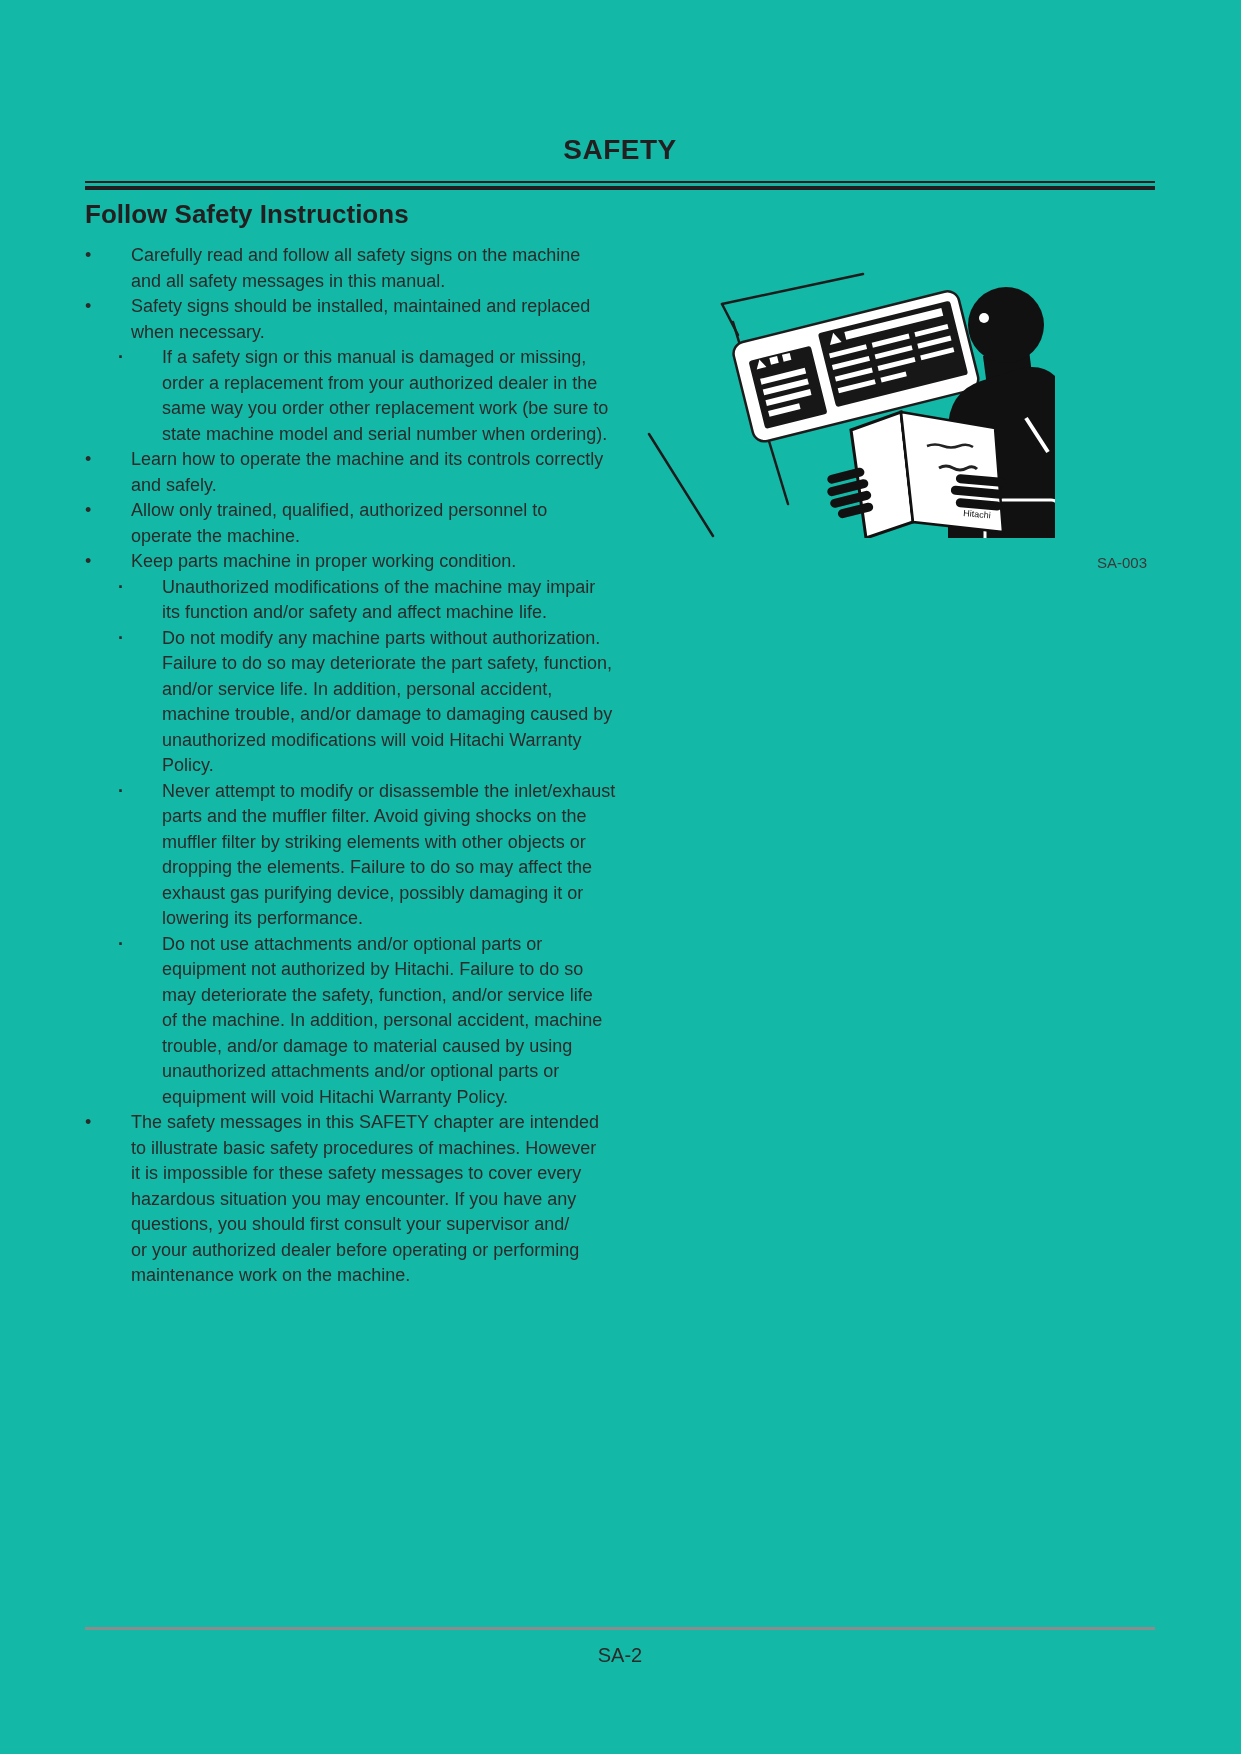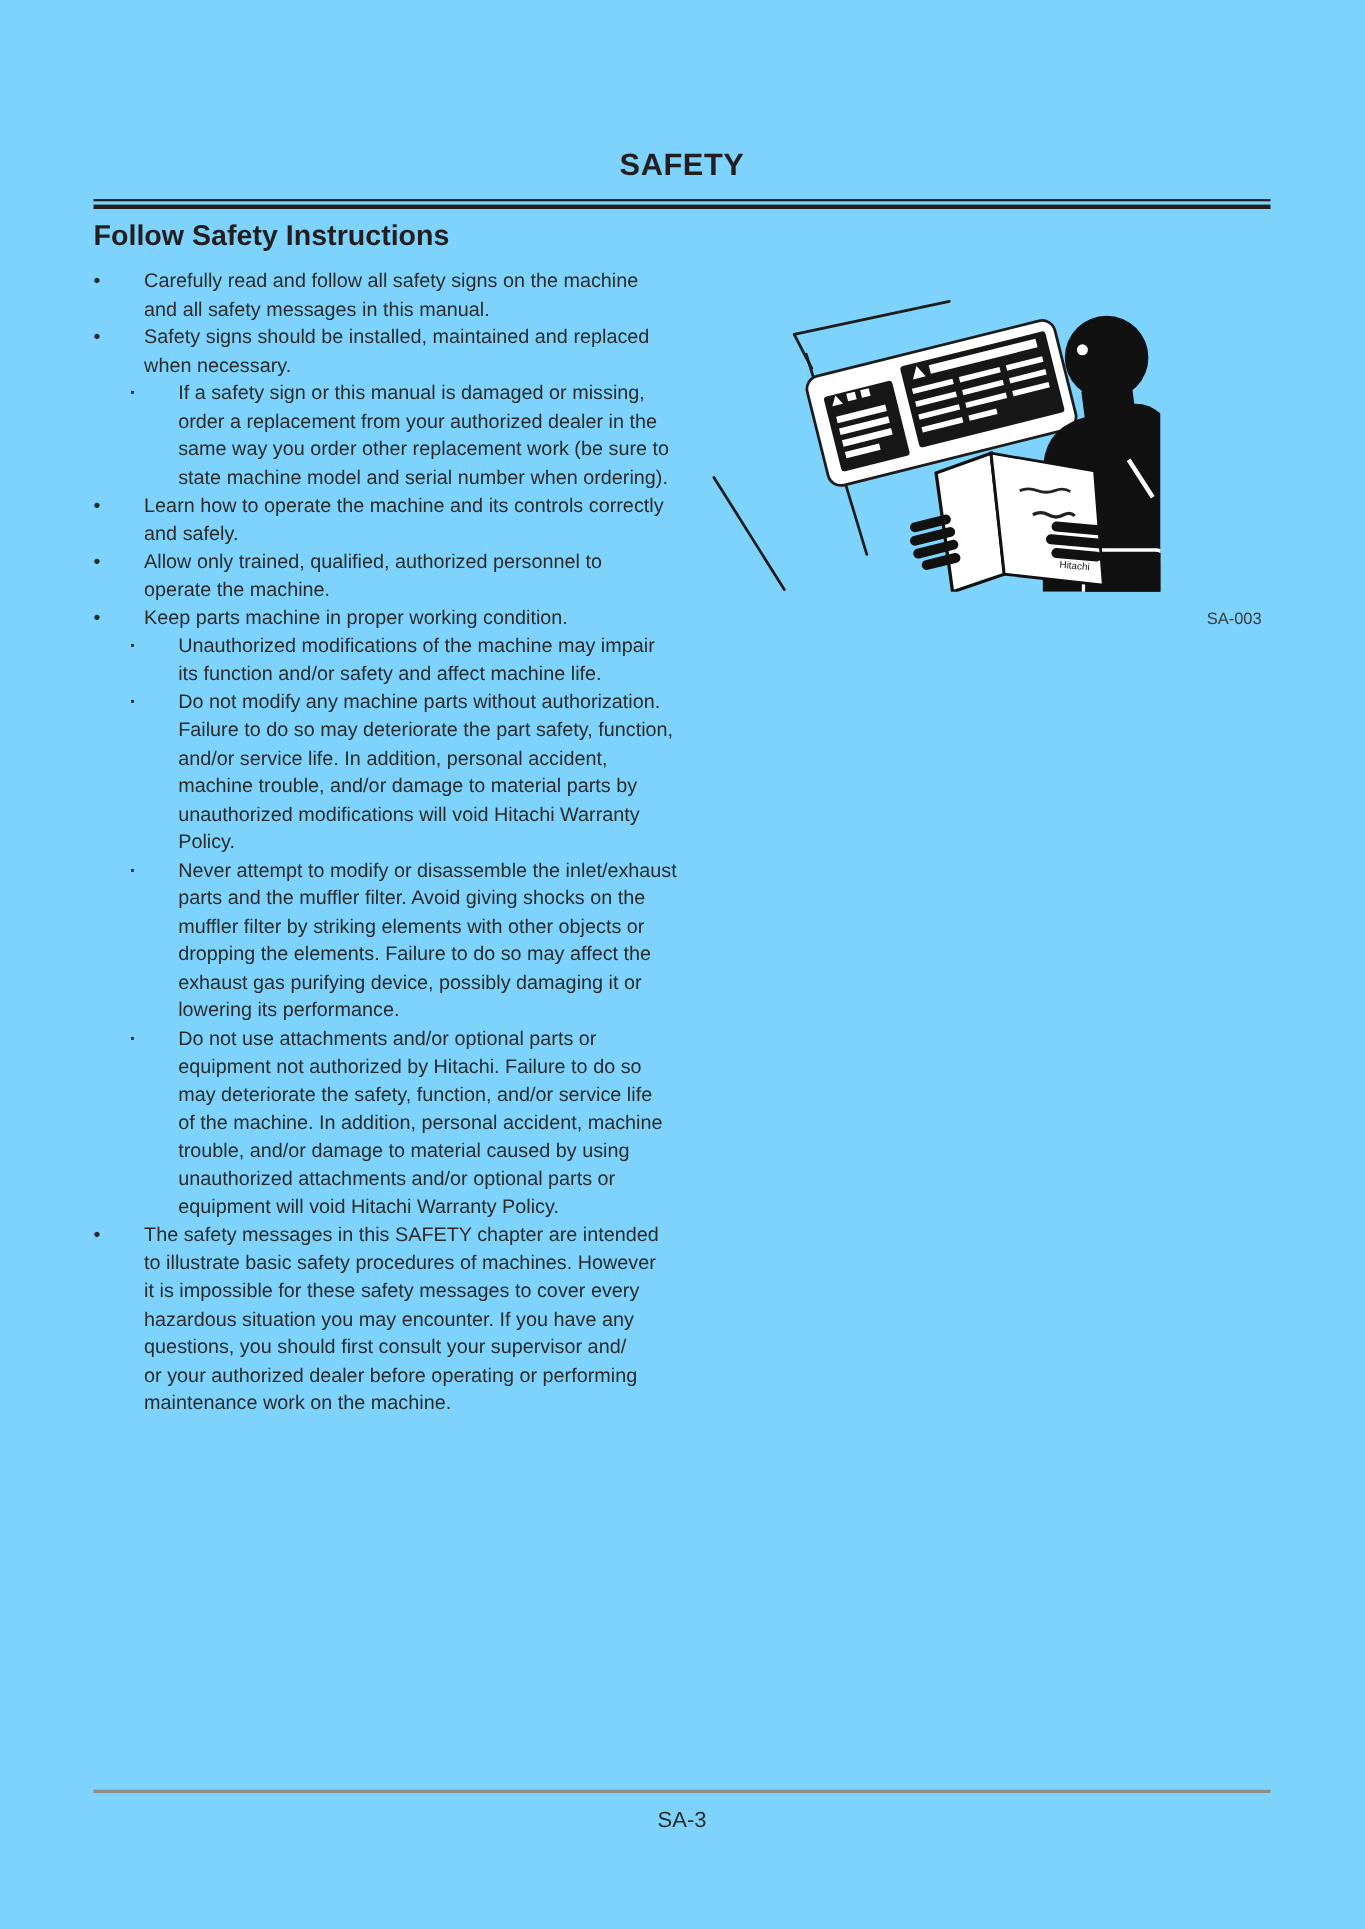--- a/index.html
+++ b/index.html
@@ -1,21 +1,21 @@
 <!DOCTYPE html>
 <html><head>
 <meta charset="utf-8">
 <style>
   * { box-sizing: border-box; }
   html,body { margin:0; padding:0; background:#ffffff; }
   .page {
     position: relative;
     width: 1241px;
     height: 1754px;
-    background: #7dd3fc;
+    background: #14b8a6;
     font-family: "Liberation Sans", sans-serif;
     color: #2a2a2a;
     overflow: hidden;
   }
   .header-title {
     position: absolute;
     top: 134px; left: 85px; width: 1070px;
     text-align: center;
     font-size: 28px;
     font-weight: 700;
@@ -133,21 +133,21 @@
           <li>
             <span class="marker">·</span>
             <div class="btext">Unauthorized modifications of the machine may impair
 its function and/or safety and affect machine life.</div>
           </li>
           <li>
             <span class="marker">·</span>
             <div class="btext">Do not modify any machine parts without authorization.
 Failure to do so may deteriorate the part safety, function,
 and/or service life. In addition, personal accident,
-machine trouble, and/or damage to material parts by
+machine trouble, and/or damage to damaging caused by
 unauthorized modifications will void Hitachi Warranty
 Policy.</div>
           </li>
           <li>
             <span class="marker">·</span>
             <div class="btext">Never attempt to modify or disassemble the inlet/exhaust
 parts and the muffler filter. Avoid giving shocks on the
 muffler filter by striking elements with other objects or
 dropping the elements. Failure to do so may affect the
 exhaust gas purifying device, possibly damaging it or
@@ -252,15 +252,15 @@
       <g fill="#111111" transform="rotate(5 336 252)">
         <rect x="310" y="238" width="50" height="9" rx="4.5"></rect>
         <rect x="306" y="250" width="54" height="9" rx="4.5"></rect>
         <rect x="312" y="262" width="46" height="9" rx="4.5"></rect>
       </g>
     </svg>
     <figcaption>SA-003</figcaption>
   </figure>
 
   <div class="footer-rule"></div>
-  <div class="page-number">SA-3</div>
+  <div class="page-number">SA-2</div>
 
 </div>
 
 </body></html>

